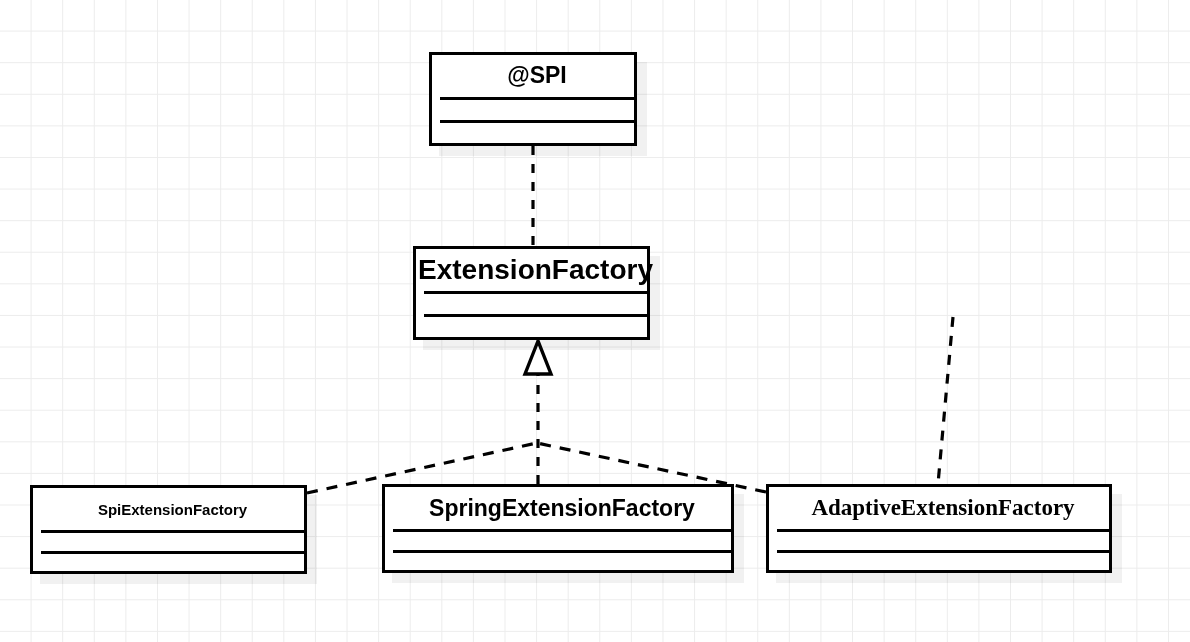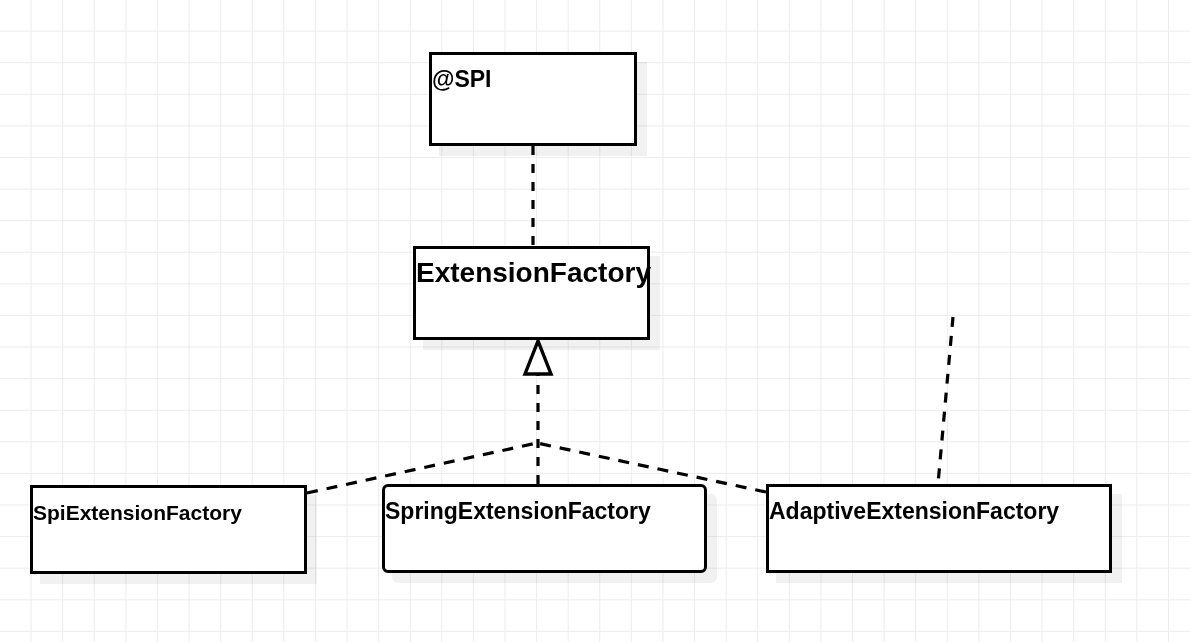--- a/index.html
+++ b/index.html
@@ -28,21 +28,22 @@
     height: 642px;
     pointer-events: none;
   }
   .uml-class {
     position: absolute;
     box-sizing: border-box;
     background: #ffffff;
     border: 3px solid #000000;
     box-shadow: 10px 10px 0 0 rgba(0,0,0,0.055);
     display: flex;
-    flex-direction: row;
+    flex-direction: column;
+    padding-left: 8px;
   }
   .uml-name {
     display: flex;
     align-items: center;
     justify-content: center;
     font-weight: bold;
     color: #000000;
     letter-spacing: 0px;
     white-space: nowrap;
   }
@@ -78,30 +79,30 @@
   </div>
 
   <div class="uml-class" style="left:413px; top:246px; width:237px; height:94px;">
     <div class="uml-name" style="height:48px; font-size:28px;">ExtensionFactory</div>
     <div class="uml-attrs" style="height:23px;"></div>
     <div class="uml-ops" style="height:23px;"></div>
   </div>
 
 
   <div class="uml-class" style="left:30px; top:485px; width:277px; height:89px;">
-    <div class="uml-name" style="height:49px; font-size:21px;">SpiExtensionFactory</div>
+    <div class="uml-name" style="height:49px; font-size:15px;">SpiExtensionFactory</div>
     <div class="uml-attrs" style="height:20px;"></div>
     <div class="uml-ops" style="height:20px;"></div>
   </div>
 
-  <div class="uml-class" style="left:382px; top:484px; width:325px; height:89px;border-radius:6px;">
+  <div class="uml-class" style="left:382px; top:484px; width:352px; height:89px;">
     <div class="uml-name" style="height:49px; font-size:23px;">SpringExtensionFactory</div>
     <div class="uml-attrs" style="height:20px;"></div>
     <div class="uml-ops" style="height:20px;"></div>
   </div>
 
-  <div class="uml-class" style="left:766px; top:484px; width:346px; height:89px;">
+  <div class="uml-class" style="left:766px; top:484px; width:346px; height:89px;font-family:Liberation Serif, serif;">
     <div class="uml-name" style="height:49px; font-size:23px;">AdaptiveExtensionFactory</div>
     <div class="uml-attrs" style="height:20px;"></div>
     <div class="uml-ops" style="height:20px;"></div>
   </div>
 
 </div>
 
 </body></html>

